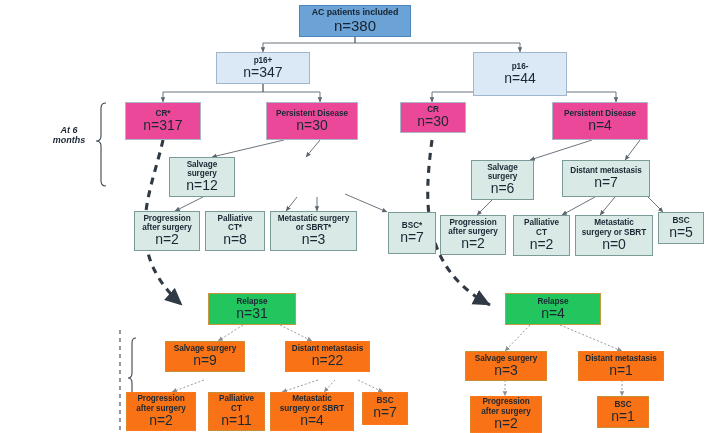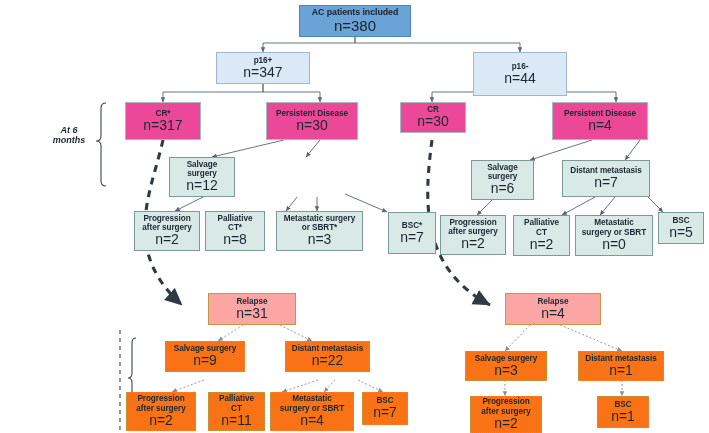--- a/index.html
+++ b/index.html
@@ -55,21 +55,21 @@
   }
   .v-paleblue{
     background:#ec4899;
     border:1px solid #a9b8c6;
   }
   .v-teal{
     background:#d9e9e6;
     border:1px solid #7a9b97;
   }
   .v-orange{
-    background:#fca5a5;
+    background:#22c55e;
     border:1px solid #c8963c;
   }
   .v-orange-d{
     background:#f97316;
     border:1.3px dotted #c8963c;
   }
   
   .stage{
     position:absolute;
     text-align:center;
@@ -198,21 +198,21 @@
     <div class="lbl">after surgery</div>
     <div class="cnt">n=2</div>
   </div>
 
   <div class="node v-teal" style="left:205px; top:211px; width:60px; height:40px;">
     <div class="lbl">Palliative</div>
     <div class="lbl">CT*</div>
     <div class="cnt">n=8</div>
   </div>
 
-  <div class="node v-teal" style="left:276px; top:211px; width:87px; height:40px;">
+  <div class="node v-teal" style="left:270px; top:211px; width:87px; height:40px;">
     <div class="lbl">Metastatic surgery</div>
     <div class="lbl">or SBRT*</div>
     <div class="cnt">n=3</div>
   </div>
 
   <div class="node v-teal" style="left:388px; top:212px; width:48px; height:42px;">
     <div class="lbl">BSC*</div>
     <div class="cnt">n=7</div>
   </div>
 

